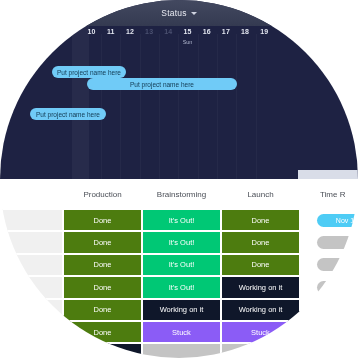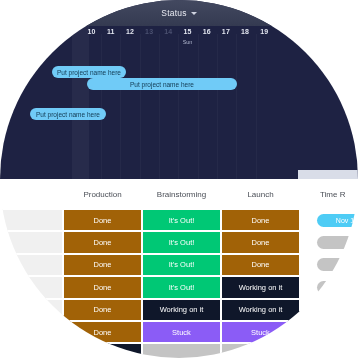--- a/index.html
+++ b/index.html
@@ -213,21 +213,21 @@
     color: #ffffff;
     white-space: nowrap;
     overflow: hidden;
   }
   .cell.ph {
     flex: 0 0 63px;
     width: 63px;
     background: #f0f0f0;
     border-color: #ffffff;
   }
-  .cell.done    { background: #a16207; }
+  .cell.done    { background: #4d7c0f; }
   .cell.out     { background: #00c875; }
   .cell.working { background: #0f172a; }
   .cell.stuck   { background: #8b5cf6; }
   .cell.empty   { background: #c4c4c4; }
 
   
   .cell.time {
     flex: 0 0 79px;
     background: #ffffff;
     border-color: #ffffff;

